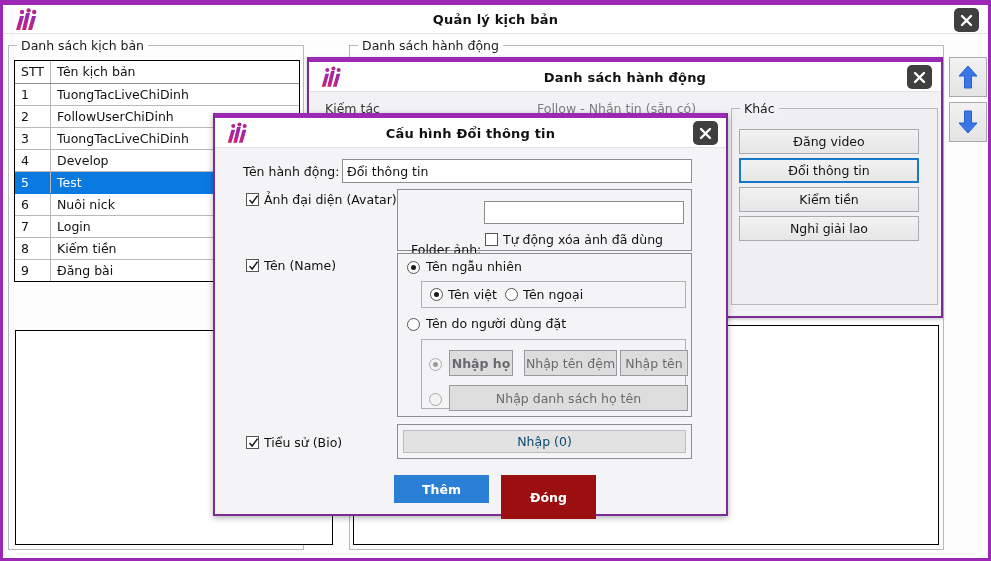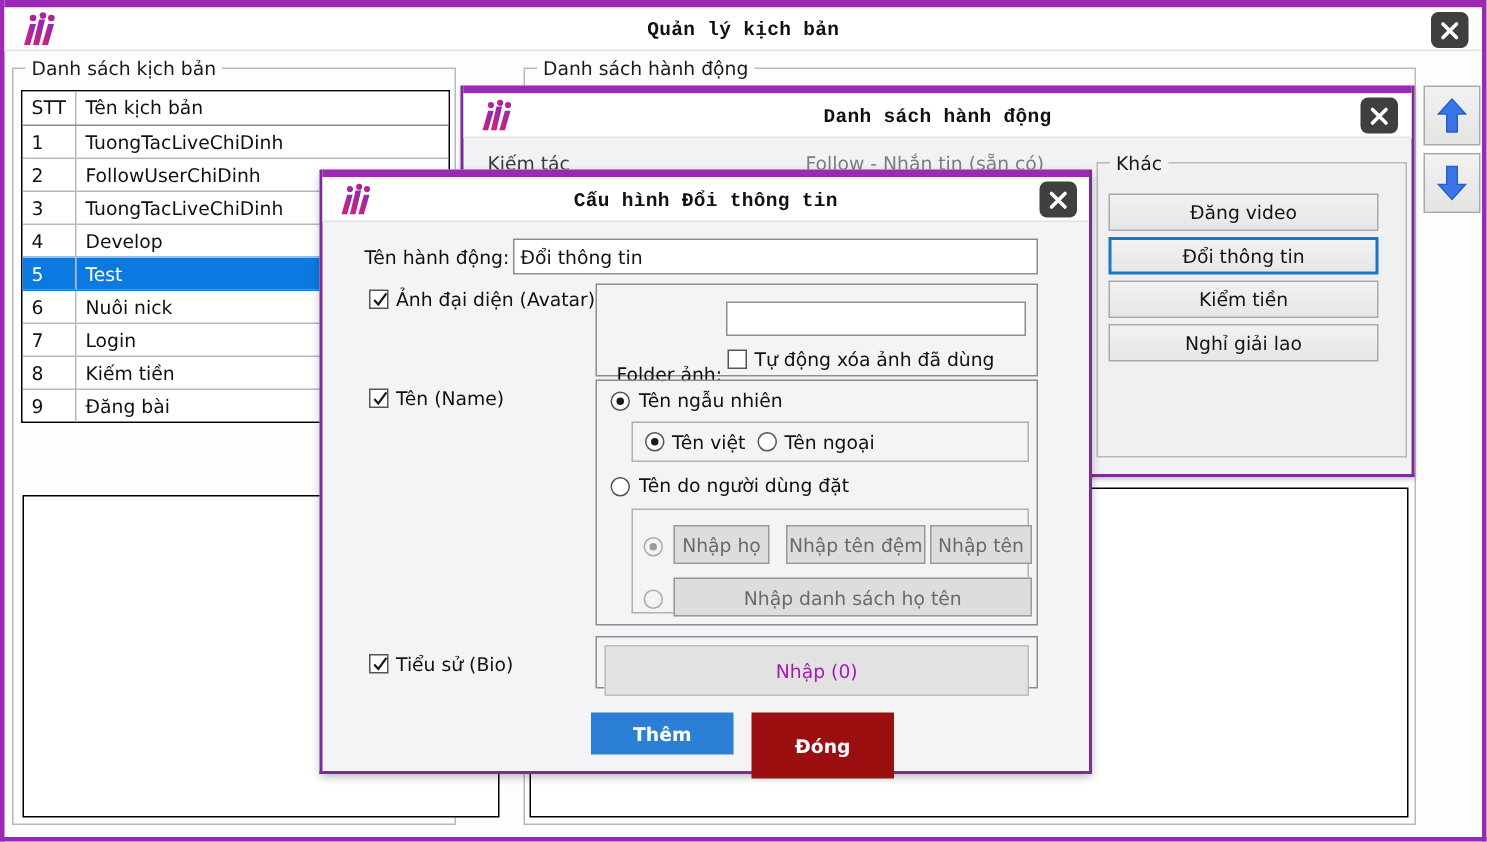--- a/index.html
+++ b/index.html
@@ -23,21 +23,20 @@
     position: absolute; left: 0; top: 0; right: 0; height: 5px;
     background: #9b29b5;
   }
 
   
   .titlebar {
     position: absolute; left: 0; right: 0;
     background: #ffffff;
     display: flex; align-items: center;
     border-bottom: 1px solid #e2e2e6;
-    font-family: Liberation Mono, monospace;
   }
   .titlebar-accent {
     position: absolute; left: 0; right: 0; top: 0; height: 5px;
     background: #9b29b5;
   }
   .title-text {
     position: absolute; left: 0; right: 0; text-align: center;
     font-weight: bold; font-size: 13px; color: #111;
     letter-spacing: .2px;
   }
@@ -435,21 +434,21 @@
     <span class="lbl" style="left:233px; top:174px;">Tên việt</span>
     <span class="rd" style="left:290px; top:175px;"></span>
     <span class="lbl" style="left:308px; top:174px;">Tên ngoại</span>
 
     <span class="rd" style="left:192px; top:205px;"></span>
     <span class="lbl" style="left:211px; top:203px;">Tên do người dùng đặt</span>
 
     <div class="subbox" style="left:206px; top:226px; width:265px; height:70px;"></div>
 
     <span class="rd dis on" style="left:214px; top:245px;"></span>
-    <div class="gbtn" style="left:234px; top:237px; width:64px; height:26px;">
+    <div class="gbtn" style="left:234px; top:237px; width:64px; height:26px;font-weight:bold;">
       <span>Nhập họ</span>
     </div>
     <div class="gbtn" style="left:309px; top:237px; width:93px; height:26px;">
       <span>Nhập tên đệm</span>
     </div>
     <div class="gbtn" style="left:405px; top:237px; width:68px; height:26px;">
       <span>Nhập tên</span>
     </div>
 
     <span class="rd dis" style="left:214px; top:280px;"></span>
@@ -457,21 +456,21 @@
       <span>Nhập danh sách họ tên</span>
     </div>
 
     <span class="cb" style="left:31px; top:323px;">
       <svg width="13" height="13" viewBox="0 0 13 13">
         <path d="M2.5 7 L5.2 10 L10.6 2.6" stroke="#1a1a1a" stroke-width="1.5" fill="none"></path>
       </svg>
     </span>
     <span class="lbl" style="left:49px; top:322px;">Tiểu sử (Bio)</span>
     <div class="panelbox" style="left:182px; top:311px; width:295px; height:35px;"></div>
-    <div class="gbtn" style="left:188px; top:317px; width:283px; height:34px; background:#e2e2e2; color:#a21caf; border-color:#bdbdbd;">
+    <div class="gbtn" style="left:188px; top:317px; width:283px; height:23px; background:#e2e2e2; color:#0c4a6e; border-color:#bdbdbd;">
       <span>Nhập (0)</span>
     </div>
 
     <div class="actbtn blue" style="left:179px; top:362px; width:95px; height:28px;">
       <span>Thêm</span>
     </div>
     <div class="actbtn red" style="left:286px; top:362px; width:95px; height:44px;">
       <span>Đóng</span>
     </div>
   </div>

